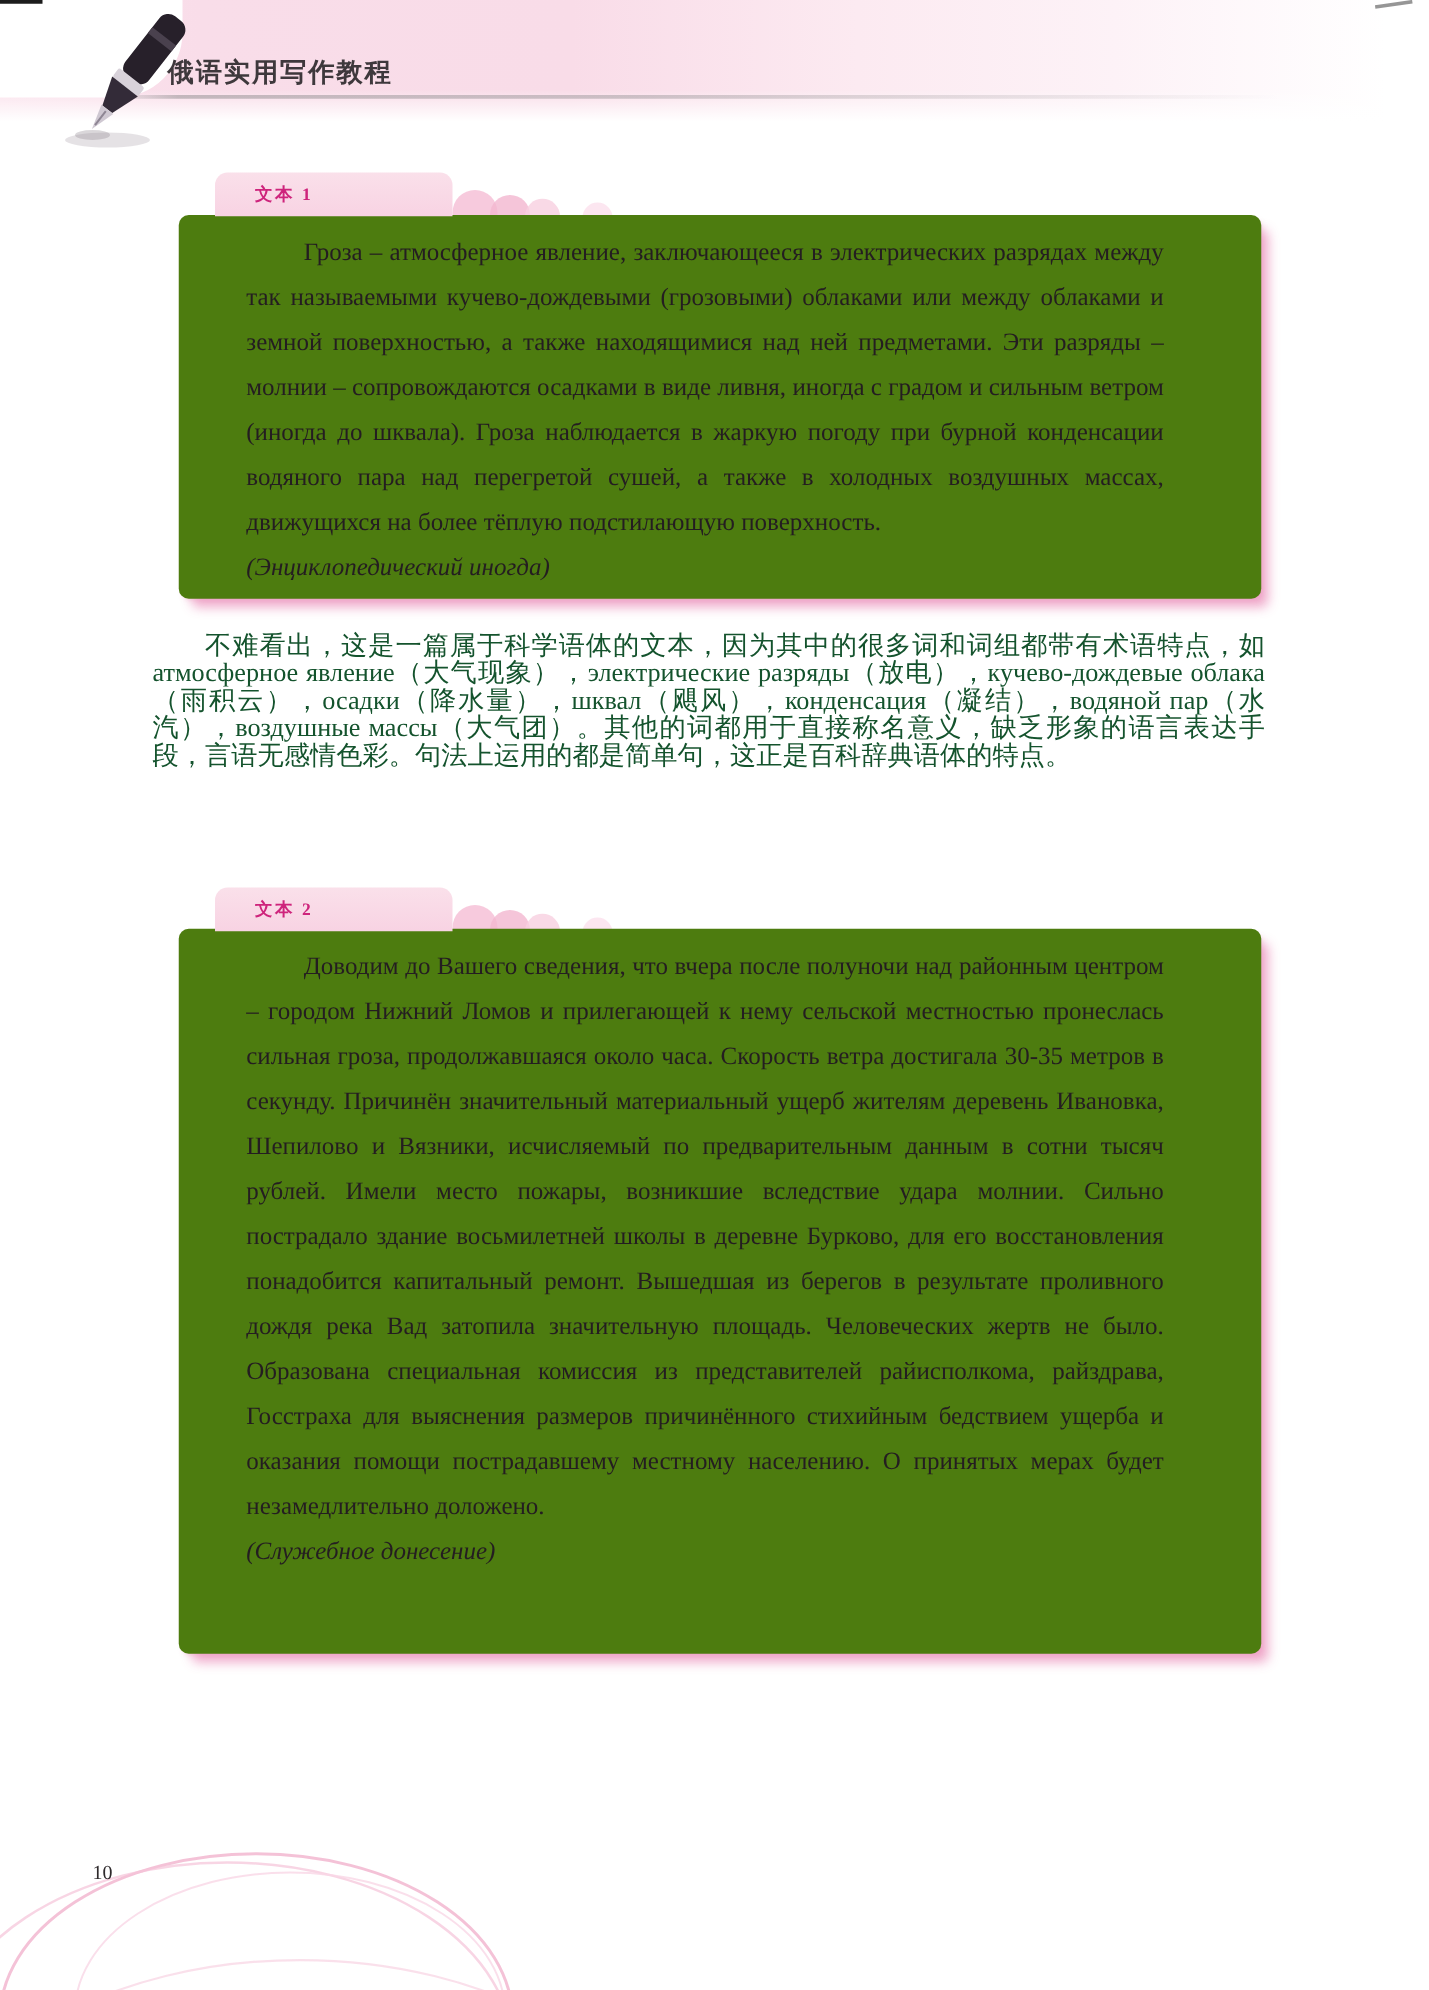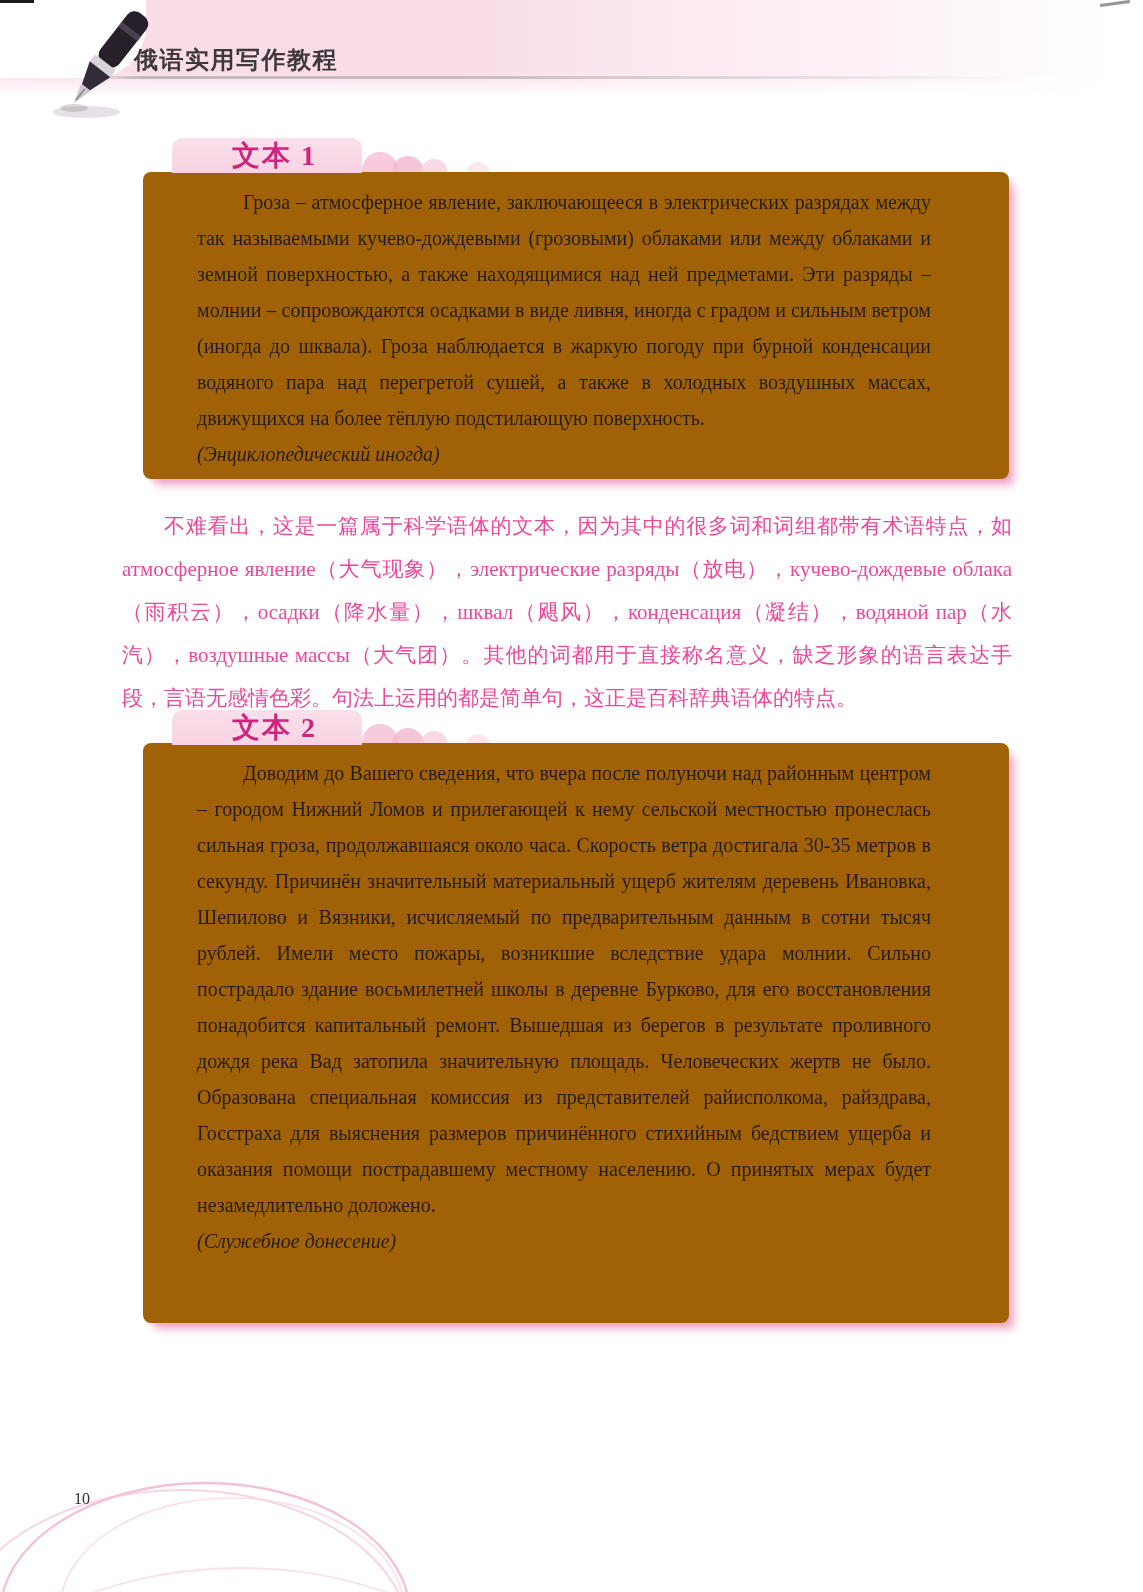--- a/index.html
+++ b/index.html
@@ -20,51 +20,51 @@
   }
   .header-card {
     position:absolute; left:-22px; top:-24px; width:168px; height:102px;
     background:#ffffff; border-radius:0 0 52px 0;
   }
   .header-line {
     position:absolute; left:86px; top:76px; width:938px; height:3px; border-radius:2px;
     background:linear-gradient(to right,rgba(150,145,148,0) 0%,rgba(150,145,148,.55) 6%,rgba(158,152,156,.5) 45%,rgba(185,178,182,.28) 80%,rgba(200,195,198,0) 100%);
   }
   .page-title {
-    position:absolute; left:134px; top:44px; font-size:24px; font-weight:bold;
+    position:absolute; left:134px; top:44px; font-size:21px; font-weight:bold;
     color:#3e383c; letter-spacing:1.5px; white-space:nowrap;
   }
   .pen { position:absolute; left:44px; top:0px; }
   .artifact-tl { position:absolute; left:0; top:0; width:34px; height:3px; background:#1c1c1c; }
   .artifact-tr { position:absolute; left:1100px; top:2px; width:30px; height:3px; background:#6a6a6a; transform:rotate(-8deg); opacity:.7; }
 
   
   .tab {
     position:absolute; width:190px; height:35px; border-radius:10px 10px 0 0;
     background:linear-gradient(to bottom,#fae0ea,#f8d3e3);
     display:flex; align-items:center; z-index:3;
   }
   .tab-label {
-    padding-left:16px; font-size:28px; font-weight:bold; color:#ce247c; letter-spacing:2px;margin-left:44px;
+    padding-left:32px; font-size:14px; font-weight:bold; color:#ce247c; letter-spacing:2px;
   }
   .scallops { position:absolute; z-index:1; }
   .pink-box {
-    position:absolute; left:143px; width:866px; background:#a16207; border-radius:8px; z-index:2;
+    position:absolute; left:143px; width:866px; background:#4d7c0f; border-radius:8px; z-index:2;
     box-shadow:8px 9px 9px -3px rgba(236,152,192,.85), 2px 3px 4px -2px rgba(240,170,200,.5);
   }
   .pink-box-inner {
     padding:12px 78px 0 54px; font-size:20px; line-height:36px; color:#241d21; text-align:justify;
   }
   .ru-body { margin:0; text-indent:2.3em; }
   .ru-citation { margin:0; font-style:italic; text-indent:0; }
 
   
   .cn-para {
-    position:absolute; left:122px; width:890px; font-size:21px; line-height:43px;
-    color:#ec4899; text-align:justify; text-indent:2em; margin:0;
+    position:absolute; left:122px; width:890px; font-size:21px; line-height:22px;
+    color:#14532d; text-align:justify; text-indent:2em; margin:0;
   }
 
   
   .swirl { position:absolute; left:0; top:1455px; }
   .page-number {
     position:absolute; left:74px; top:1490px; font-size:16px; color:#2e2a2c; z-index:2;text-align:right;
   }
 </style>
 </head>
 <body>

